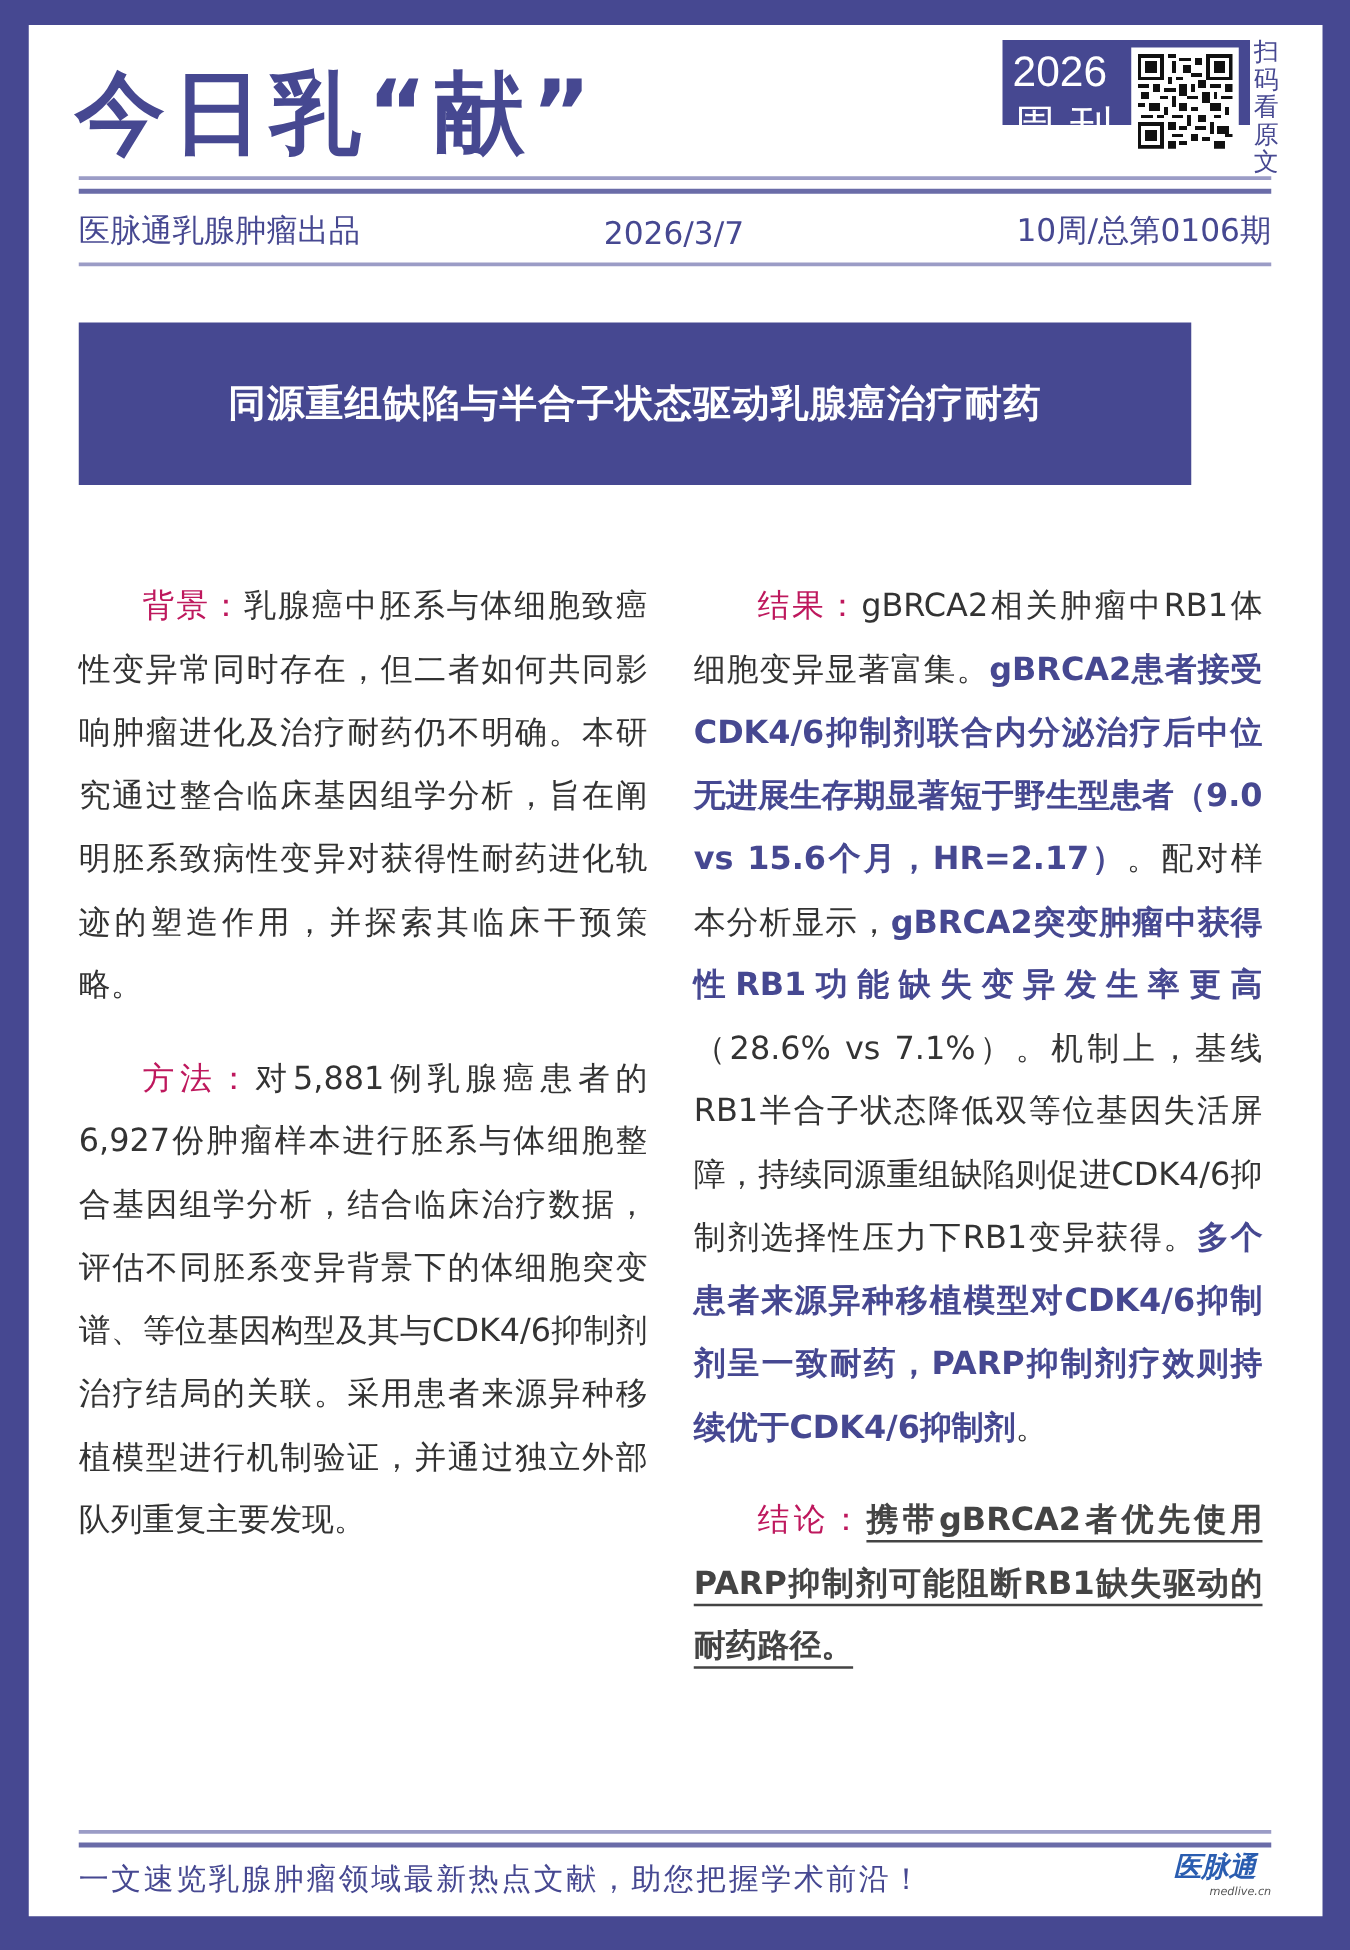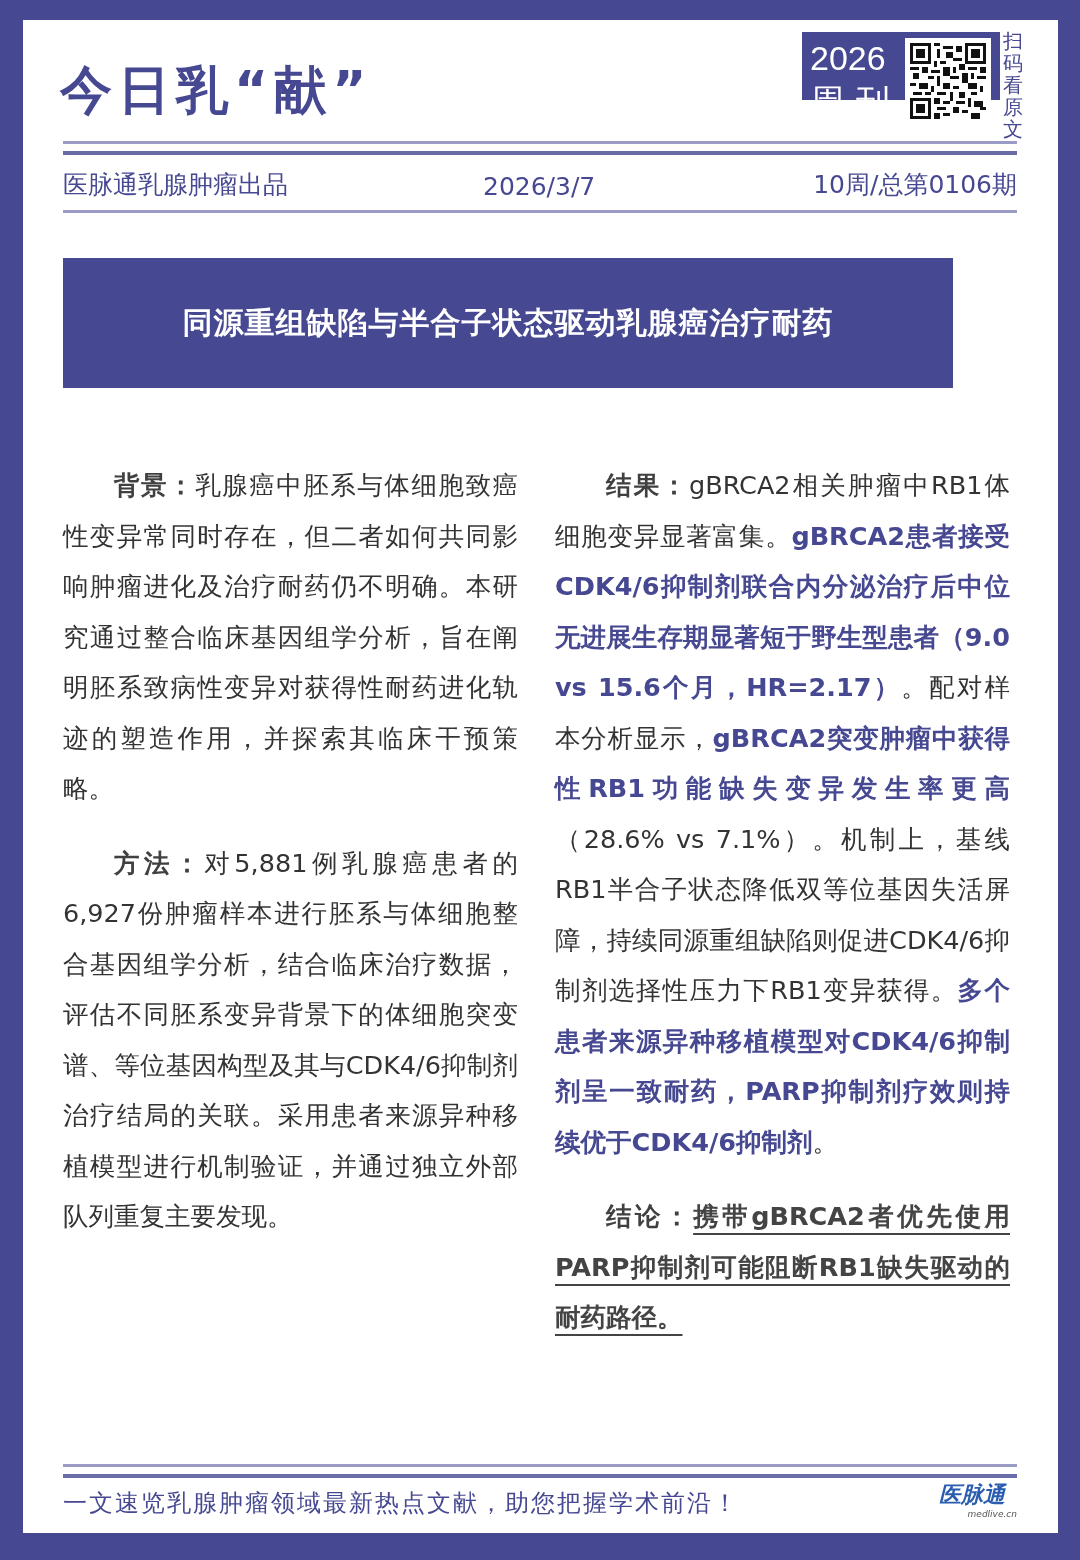--- a/index.html
+++ b/index.html
@@ -5,21 +5,21 @@
   * { box-sizing: border-box; margin: 0; padding: 0; }
   html, body { width: 1080px; height: 1560px; background: #464891; overflow: hidden; }
   body { font-family: "DejaVu Sans", "Liberation Sans", sans-serif; color: #333; }
   .page {
     position: absolute; left: 23px; top: 20px; width: 1035px; height: 1513px;
     background: #ffffff;
   }
   
   .masthead-title {
     position: absolute; left: 37px; top: 20px; height: 100px;
-    font-size: 52px; font-weight: bold; color: #464891; letter-spacing: 6px;
+    font-size: 72px; font-weight: bold; color: #464891; letter-spacing: 6px;
     line-height: 100px; font-family: "DejaVu Sans", sans-serif;
   }
   .issue-box {
     position: absolute; left: 779px; top: 12px; width: 198px; height: 68px;
     background: #464891;
   }
   .issue-year {
     position: absolute; left: 8px; top: 6px; font-size: 34px; color: #fff;
     line-height: 40px; font-family: "Liberation Sans", sans-serif;
   }
@@ -54,21 +54,21 @@
     color: #fff; font-size: 30px; font-weight: bold; letter-spacing: 1px;
   }
   
   .col {
     position: absolute; top: 440px; width: 455px;
     font-size: 25.5px; line-height: 50.5px; color: #333; text-align: justify;
   }
   .col-left { left: 40px; }
   .col-right { left: 532px; }
   .para { text-indent: 2em; margin-bottom: 24px; }
-  .label { font-weight: bold; color: #404040; }
+  .label { font-weight: normal; color: #be185d; }
   .hl { color: #464891; font-weight: bold; }
   .ul { text-decoration: underline; text-decoration-thickness: 2px; text-underline-offset: 8px; font-weight: bold; color: #444; }
   
   .footer-text {
     position: absolute; left: 40px; top: 1467px; font-size: 24px;
     color: #464891; letter-spacing: 2px; white-space: nowrap;
   }
   .footer-logo {
     position: absolute; left: 916px; top: 1462px; width: 80px; height: 40px;
   }

